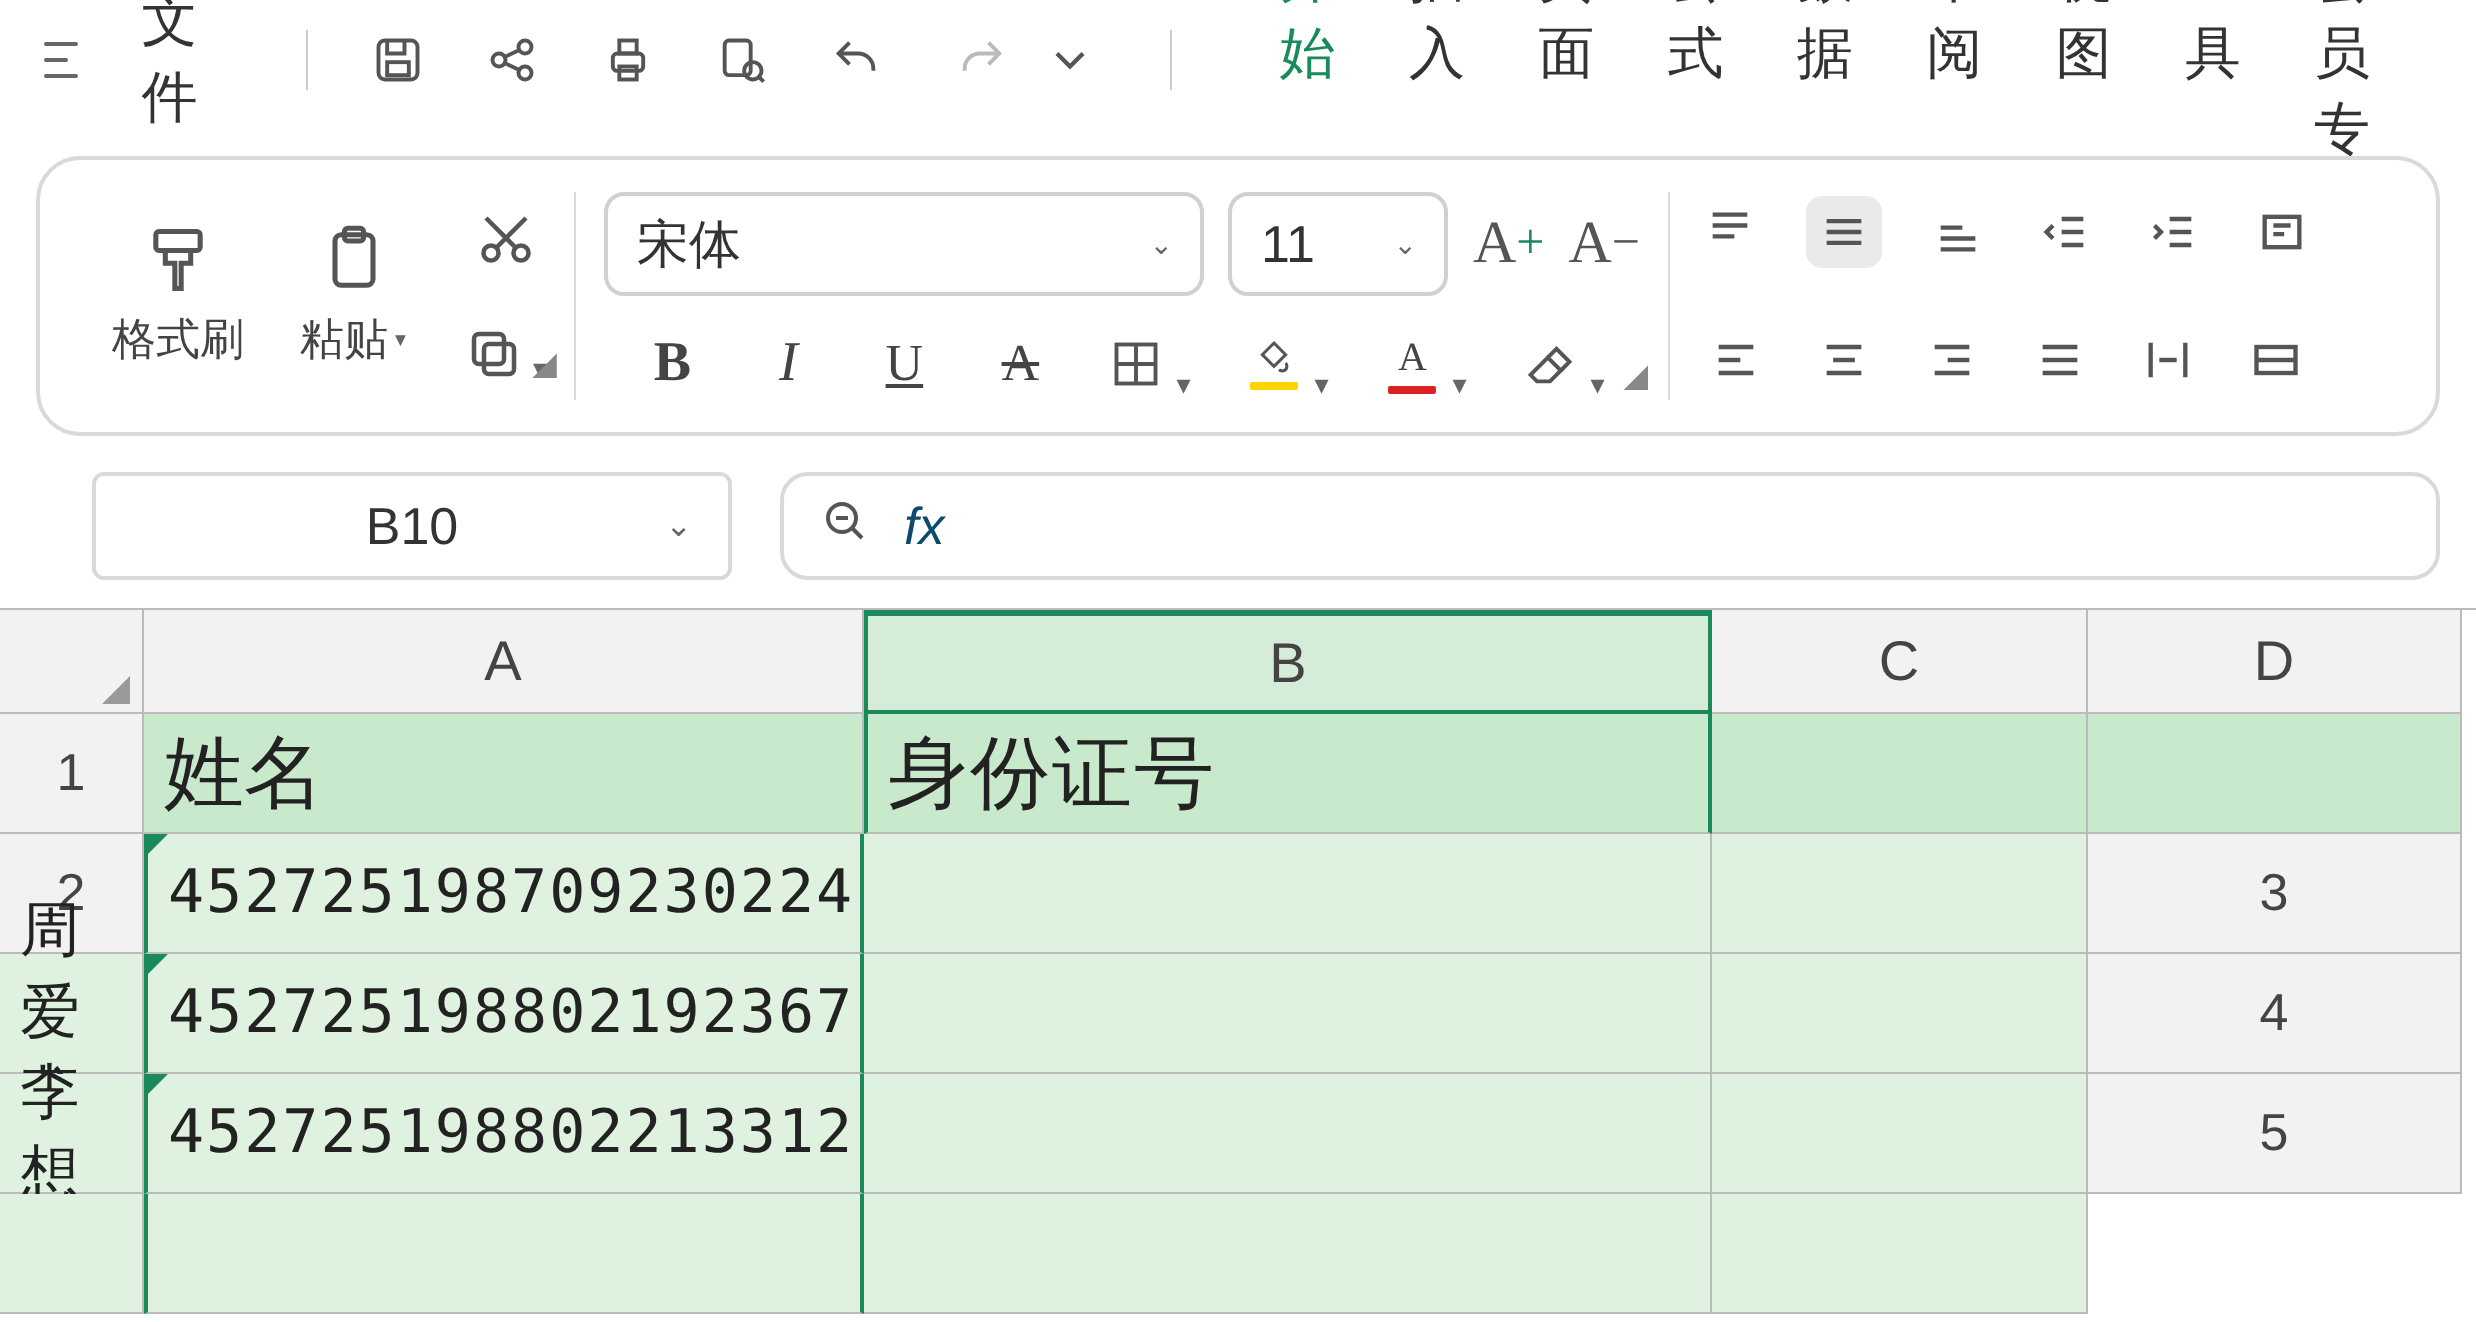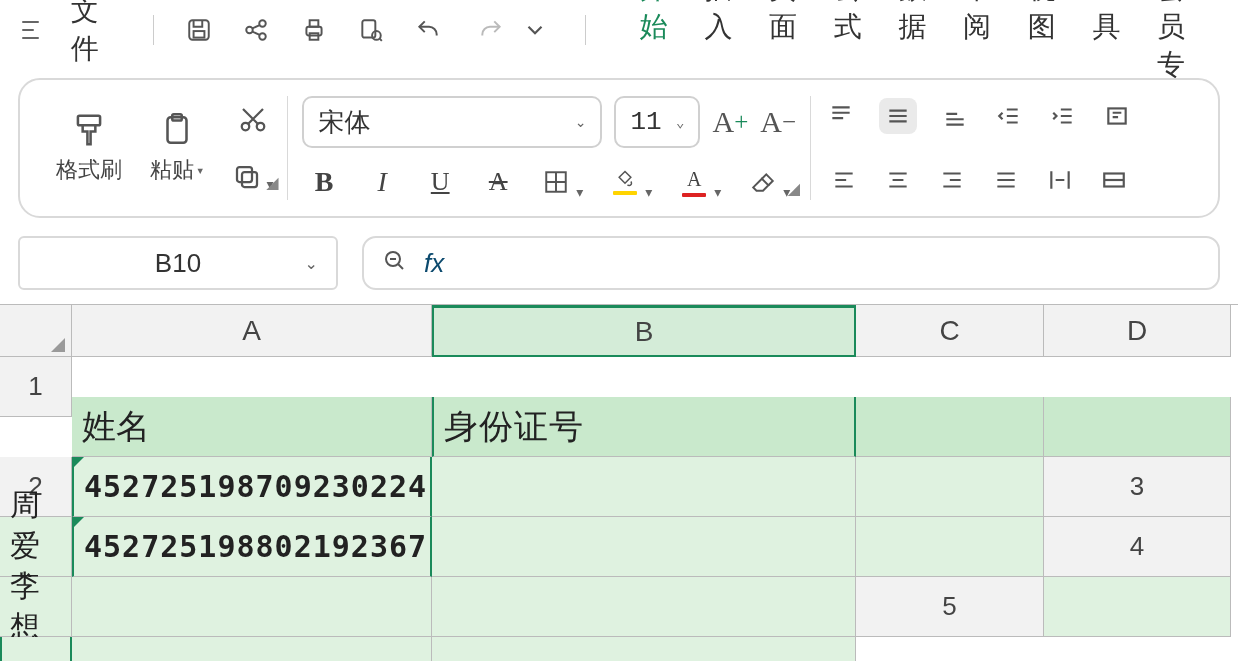--- a/index.html
+++ b/index.html
@@ -75,21 +75,21 @@
   .r-label { font-size:22px; color:#444;}
   .paste-row { display:flex; align-items:center;}
   .drop-chevron { font-size:14px; color:#666; margin-left:2px;}
   .font-row { display:flex; gap:12px; align-items:center;}
   .font-select, .size-select {
     border:2px solid #d0d0d0; border-radius:10px; height:52px;
     display:flex; align-items:center; padding:0 14px; font-size:26px;
     background:#fff; cursor:pointer;
   }
   .font-select { width:300px; justify-content:space-between;}
-  .size-select { width:86px; justify-content:space-between;font-family:Liberation Mono, monospace;}
+  .size-select { width:110px; justify-content:space-between;}
   .fmt-row { display:flex; gap:26px; align-items:center; margin-top:4px;}
   .fmt-btn {
     min-width:32px; height:36px; display:flex; align-items:center; justify-content:center;
     color:#444; cursor:pointer;
   }
   .fmt-btn .bar { display:block; height:4px; width:24px; margin-top:2px; border-radius:1px;}
   .fmt-btn .yellow-bar{ background:#ffd400;}
   .fmt-btn .red-bar{ background:#d22;}
   .dd-pair { display:flex; align-items:flex-end;}
   .dd-pair .drop-chevron{ margin-left:4px;}
@@ -108,21 +108,21 @@
 
   
   .fx-row {
     display:flex; align-items:center; gap:24px;
     padding:18px 18px 14px 18px;
   }
   .namebox {
     border:2px solid #d9d9d9; border-radius:6px;
     width:320px; height:54px; display:flex; align-items:center;
     padding:0 28px; font-size:26px; background:#fff; cursor:text;
-    justify-content:center; position:relative;
+    justify-content:center; position:relative;margin-left:28px;
   }
   .namebox .nb-chevron{ position:absolute; right:18px; font-size:16px; color:#666;}
   .formula-bar {
     border:2px solid #d9d9d9; border-radius:14px;
     flex:1; height:54px; display:flex; align-items:center;
     padding:0 18px; gap:18px; font-size:26px; background:#fff;
   }
   .fx-icon-btn { color:#555; cursor:pointer;}
   .fx-lbl { font-style:italic; color:#0c4a6e;}
   .fx-input { flex:1; border:none; outline:none; font-size:26px;}
@@ -133,26 +133,26 @@
     border-right:1px solid #bbb; border-bottom:1px solid #bbb;
     display:flex; align-items:center;
   }
   .sel-all { background:#f2f2f2; border-right:1px solid #bbb; border-bottom:1px solid #bbb;
     display:flex; align-items:flex-end; justify-content:flex-end; padding:4px 6px;}
   .sel-all .tri{ width:0;height:0;border-left:14px solid transparent; border-bottom:14px solid #9a9a9a;}
   .hdr { height:52px; background:#f2f2f2; justify-content:center; font-size:28px; color:#444;}
   .hdr.sel-col { background:#d4ecd8; border-top:3px solid #1a8a5a; border-bottom:2px solid #1a8a5a;}
   .rowhdr { height:60px; background:#f2f2f2; justify-content:center; font-size:26px; color:#444;}
   .cell { height:60px; background:#dff2e0; padding:0 10px; font-size:30px; color:#222; font-family:"SimSun","宋体",serif;}
-  .cell.header-row { background:#c9e9cc; font-size:34px;margin-top:40px;}
+  .cell.header-row { background:#c9e9cc; font-size:40px;}
   .cell.col-b { font-family:"SimSun",monospace; letter-spacing:1px;}
   
   .col-b-border-left { border-left:2px solid #1a8a5a;}
   .col-b-border-right { border-right:2px solid #1a8a5a;}
-  .green-mark { position:relative;font-weight:bold;}
+  .green-mark { position:relative;}
   .green-mark::before{
     content:""; position:absolute; top:0; left:0;
     width:0;height:0;border-top:10px solid #1a8a5a; border-right:10px solid transparent;
   }
 </style>
 </head>
 <body>
 
 <div class="menubar">
   <span class="hamburger-icon">
@@ -449,20 +449,21 @@
   <div class="cell"></div>
 
   <div class="rowhdr">3</div>
   <div class="cell">周爱龙</div>
   <div class="cell col-b col-b-border-left col-b-border-right green-mark">452725198802192367</div>
   <div class="cell"></div>
   <div class="cell"></div>
 
   <div class="rowhdr">4</div>
   <div class="cell">李想</div>
+  <div class="cell col-b col-b-border-left col-b-border-right green-mark">452725198802213312</div>
   <div class="cell"></div>
   <div class="cell"></div>
 
   <div class="rowhdr">5</div>
   <div class="cell"></div>
   <div class="cell col-b col-b-border-left col-b-border-right"></div>
   <div class="cell"></div>
   <div class="cell"></div>
 </div>
 

